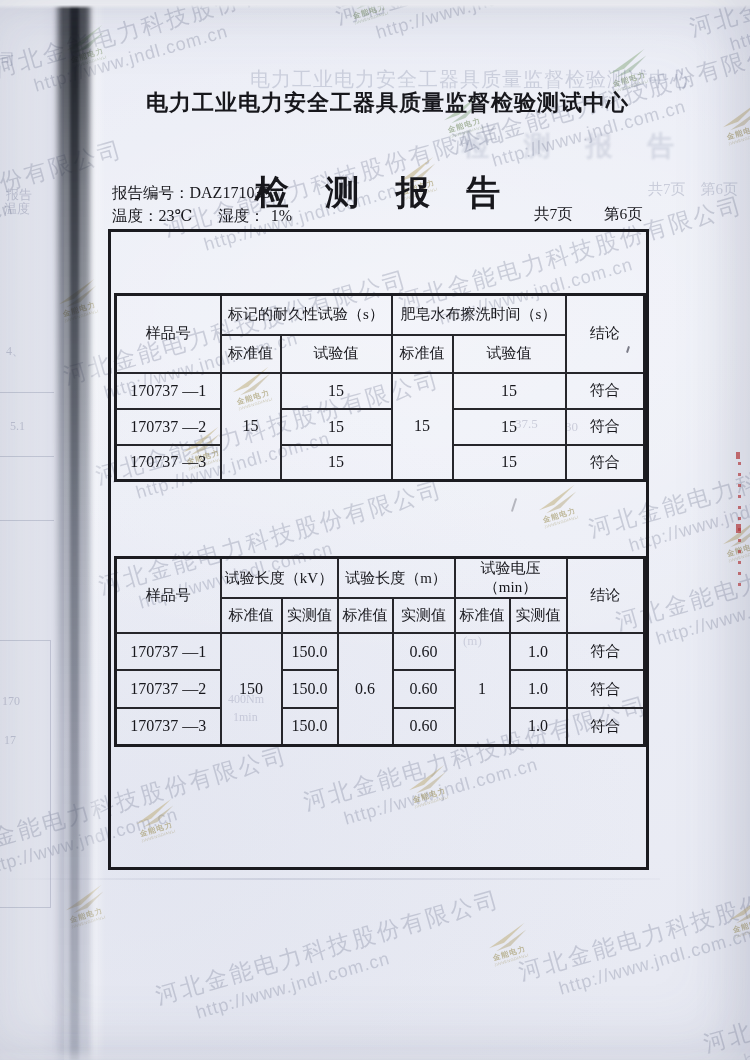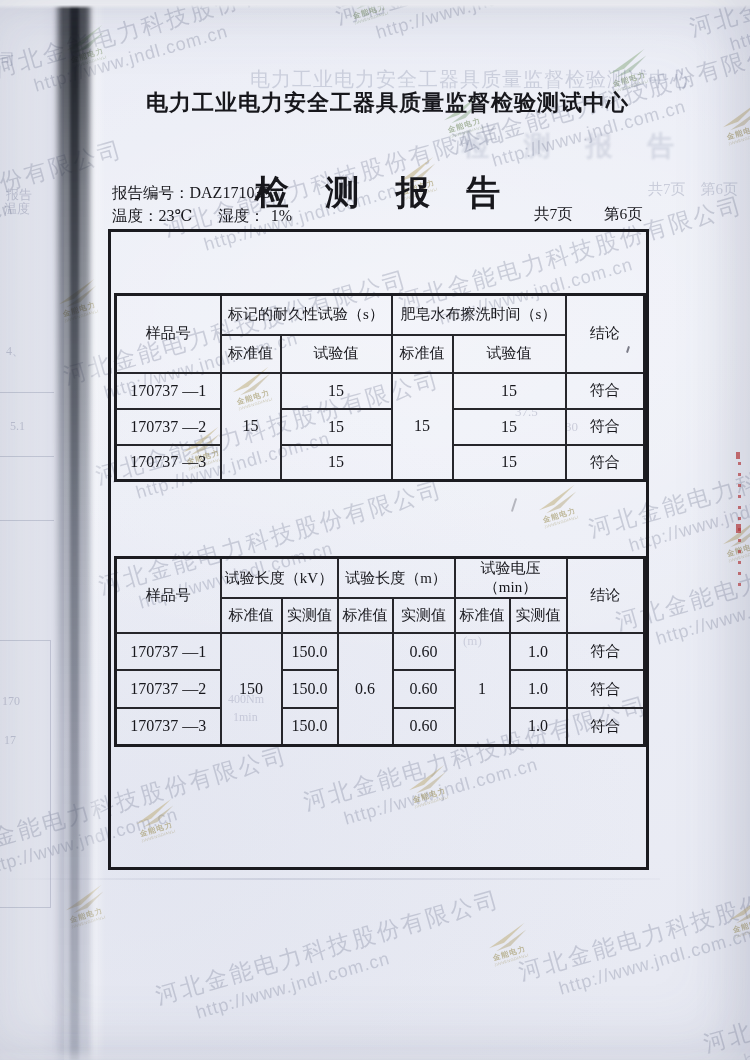--- a/index.html
+++ b/index.html
@@ -285,21 +285,21 @@
         </svg>
         <div class="lg-t">金能电力</div>
         <div class="lg-s">JINNENGDIANLI</div>
       </div>
   </div>
 
   <div class="abs ghost-layer">
     <div class="ghost" style="left:250px;top:66px;font-size:20px;letter-spacing:1px">电力工业电力安全工器具质量监督检验测试中心</div>
     <div class="ghost" style="left:462px;top:128px;font-size:27px;font-weight:bold;letter-spacing:14px;color:rgba(112,118,150,.2);filter:blur(1px)">检 测 报 告</div>
     <div class="ghost" style="left:648px;top:180px;font-size:15px;color:rgba(115,122,152,.3)">共7页　第6页</div>
-    <div class="ghost" style="left:515px;top:404px;font-size:13px;color:rgba(115,120,150,.3)">37.5</div>
+    <div class="ghost" style="left:515px;top:416px;font-size:13px;color:rgba(115,120,150,.3)">37.5</div>
     <div class="ghost" style="left:565px;top:419px;font-size:13px;color:rgba(115,120,150,.3)">30</div>
     <div class="ghost" style="left:228px;top:692px;font-size:12px;color:rgba(115,120,150,.28)">400Nm</div>
     <div class="ghost" style="left:233px;top:710px;font-size:12px;color:rgba(115,120,150,.28)">1min</div>
     <div class="ghost" style="left:463px;top:633px;font-size:13px;color:rgba(115,120,150,.26)">(m)</div>
   </div>
   <div class="abs crease"></div>
 
   <div class="abs content">
     <div class="abs org-title">电力工业电力安全工器具质量监督检验测试中心</div>
     <div class="abs doc-title">检 测 报 告</div>

